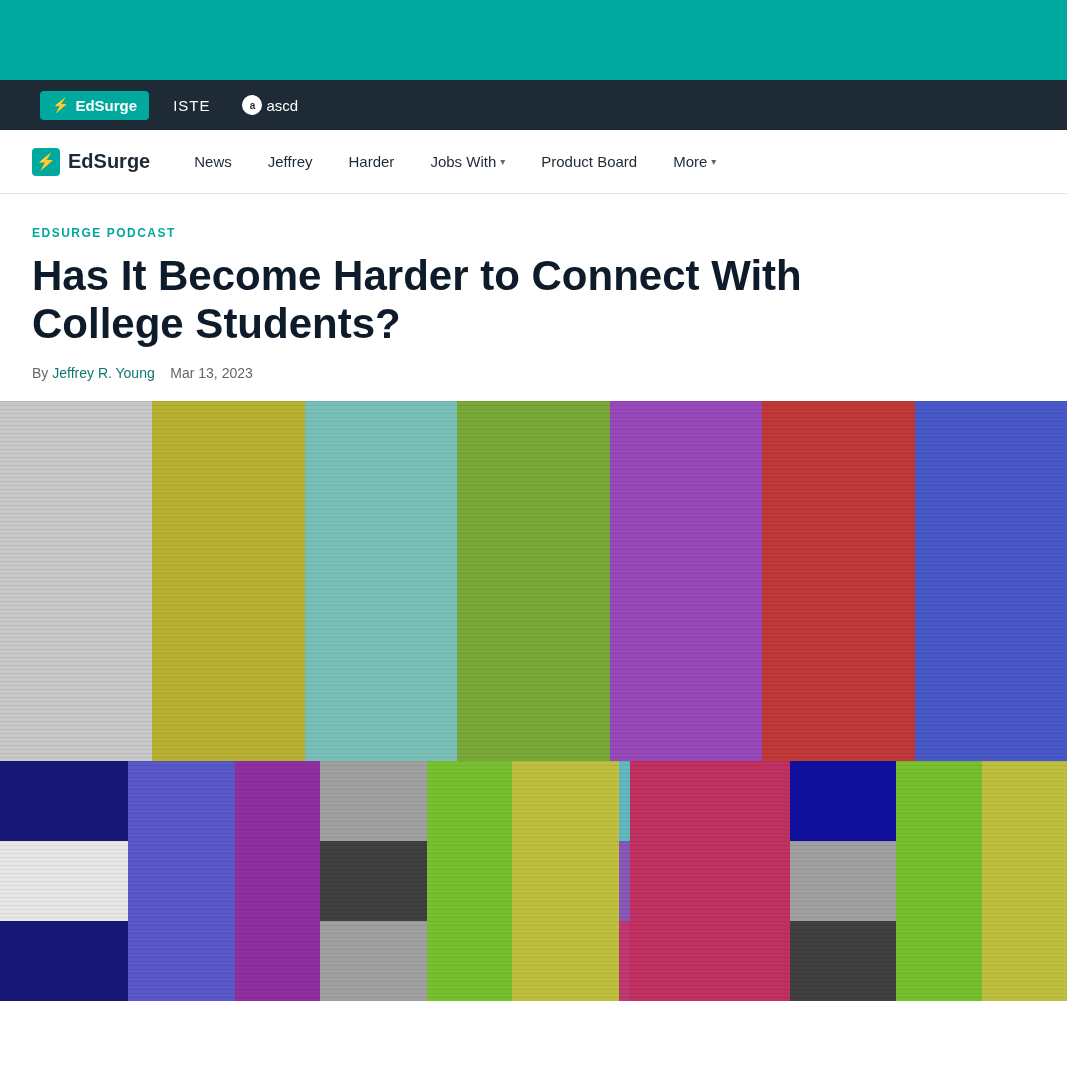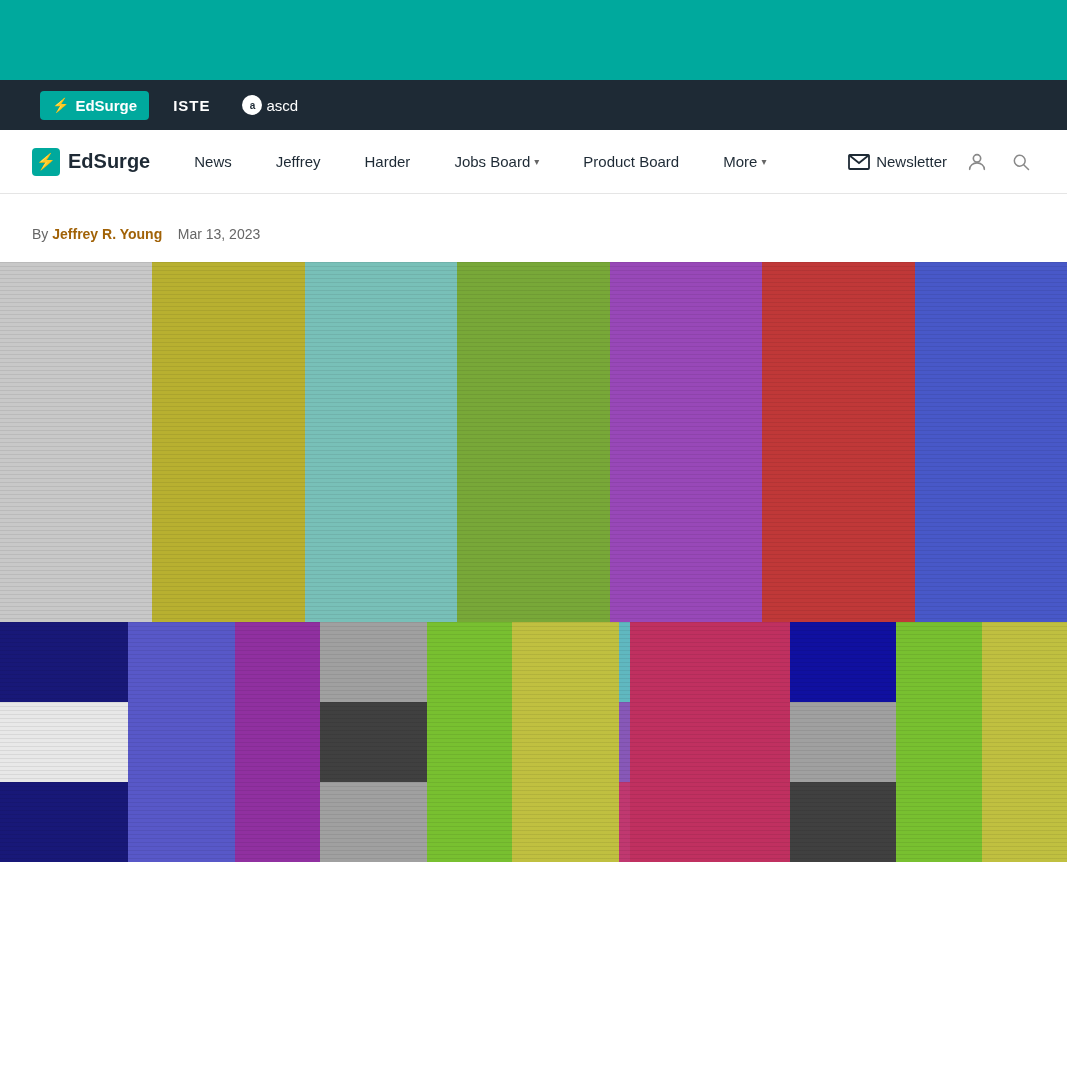--- a/index.html
+++ b/index.html
@@ -35,21 +35,21 @@
       font-weight: bold;
     }
     .partner-logo-edsurge .name {
       color: #fff;
       font-size: 15px;
       font-weight: 600;
     }
     .partner-logo-iste {
       color: #fff;
       font-size: 15px;
-      font-weight: 700;
+      font-weight: 400;
       letter-spacing: 1px;
       padding: 0 8px;
     }
     .partner-logo-ascd {
       display: flex;
       align-items: center;
       gap: 4px;
       color: #fff;
       font-size: 15px;
       padding: 0 8px;
@@ -99,21 +99,21 @@
       justify-content: center;
     }
     .nav-logo .brand-name {
       color: #1e2a35;
       font-size: 20px;
       font-weight: 700;
     }
     .nav-links {
       display: flex;
       align-items: flex-start;
-      gap: 20px;
+      gap: 12px;
       flex: 1;
     }
     .nav-link {
       color: #1e2a35;
       text-decoration: none;
       font-size: 15px;
       font-weight: 500;
       padding: 8px 12px;
       border-radius: 4px;
       display: flex;
@@ -178,22 +178,22 @@
       color: #0d1b2a;
       line-height: 1.15;
       margin-bottom: 16px;
       max-width: 900px;
     }
     .article-meta {
       font-size: 14px;
       color: #666;
     }
     .article-meta .author {
-      color: #a16207;
-      font-weight: 700;
+      color: #0f766e;
+      font-weight: 400;
       text-decoration: none;
       margin-top: 40px;
     }
 
     
     .hero-image {
       width: 100%;
       height: 600px;
       position: relative;
       overflow: hidden;
@@ -261,55 +261,36 @@
     <a class="nav-link" href="#">
       <span>News</span>
     </a>
     <a class="nav-link" href="#">
       <span>Jeffrey</span>
     </a>
     <a class="nav-link" href="#">
       <span>Harder</span>
     </a>
     <a class="nav-link" href="#">
-      <span>Jobs Board</span>
+      <span>Jobs With</span>
       <span class="chevron">▾</span>
     </a>
     <a class="nav-link" href="#">
       <span>Product Board</span>
     </a>
     <a class="nav-link" href="#">
       <span>More</span>
       <span class="chevron">▾</span>
     </a>
   </div>
-  <div class="nav-actions">
-    <a class="newsletter-btn" href="#">
-      <svg width="22" height="16" viewBox="0 0 22 16" fill="none">
-        <rect x="1" y="1" width="20" height="14" rx="1" stroke="#1e2a35" stroke-width="1.8" fill="none"></rect>
-        <polyline points="1,1 11,9 21,1" stroke="#1e2a35" stroke-width="1.8" fill="none"></polyline>
-      </svg>
-      <span>Newsletter</span>
-    </a>
-    <div class="user-icon-btn">
-      <svg width="22" height="22" viewBox="0 0 24 24" fill="none">
-        <circle cx="12" cy="8" r="4" stroke="#888" stroke-width="1.8"></circle>
-        <path d="M4 20c0-4 3.6-7 8-7s8 3 8 7" stroke="#888" stroke-width="1.8" stroke-linecap="round"></path>
-      </svg>
-    </div>
-    <div class="search-icon-btn">
-      <svg width="20" height="20" viewBox="0 0 24 24" fill="none">
-        <circle cx="10.5" cy="10.5" r="6.5" stroke="#888" stroke-width="1.8"></circle>
-        <line x1="15.5" y1="15.5" x2="21" y2="21" stroke="#888" stroke-width="1.8" stroke-linecap="round"></line>
-      </svg>
-    </div>
-  </div>
 </nav>
 
 <div class="article-header">
+  <div class="podcast-label">EDSURGE PODCAST</div>
+  <h1 class="article-title">Has It Become Harder to Connect With College Students?</h1>
   <div class="article-meta">
     <span>By </span>
     <a class="author" href="#">Jeffrey R. Young</a>
     <span>&nbsp;&nbsp;</span>
     <span>Mar 13, 2023</span>
   </div>
 </div>
 
 <div class="hero-image">
 

